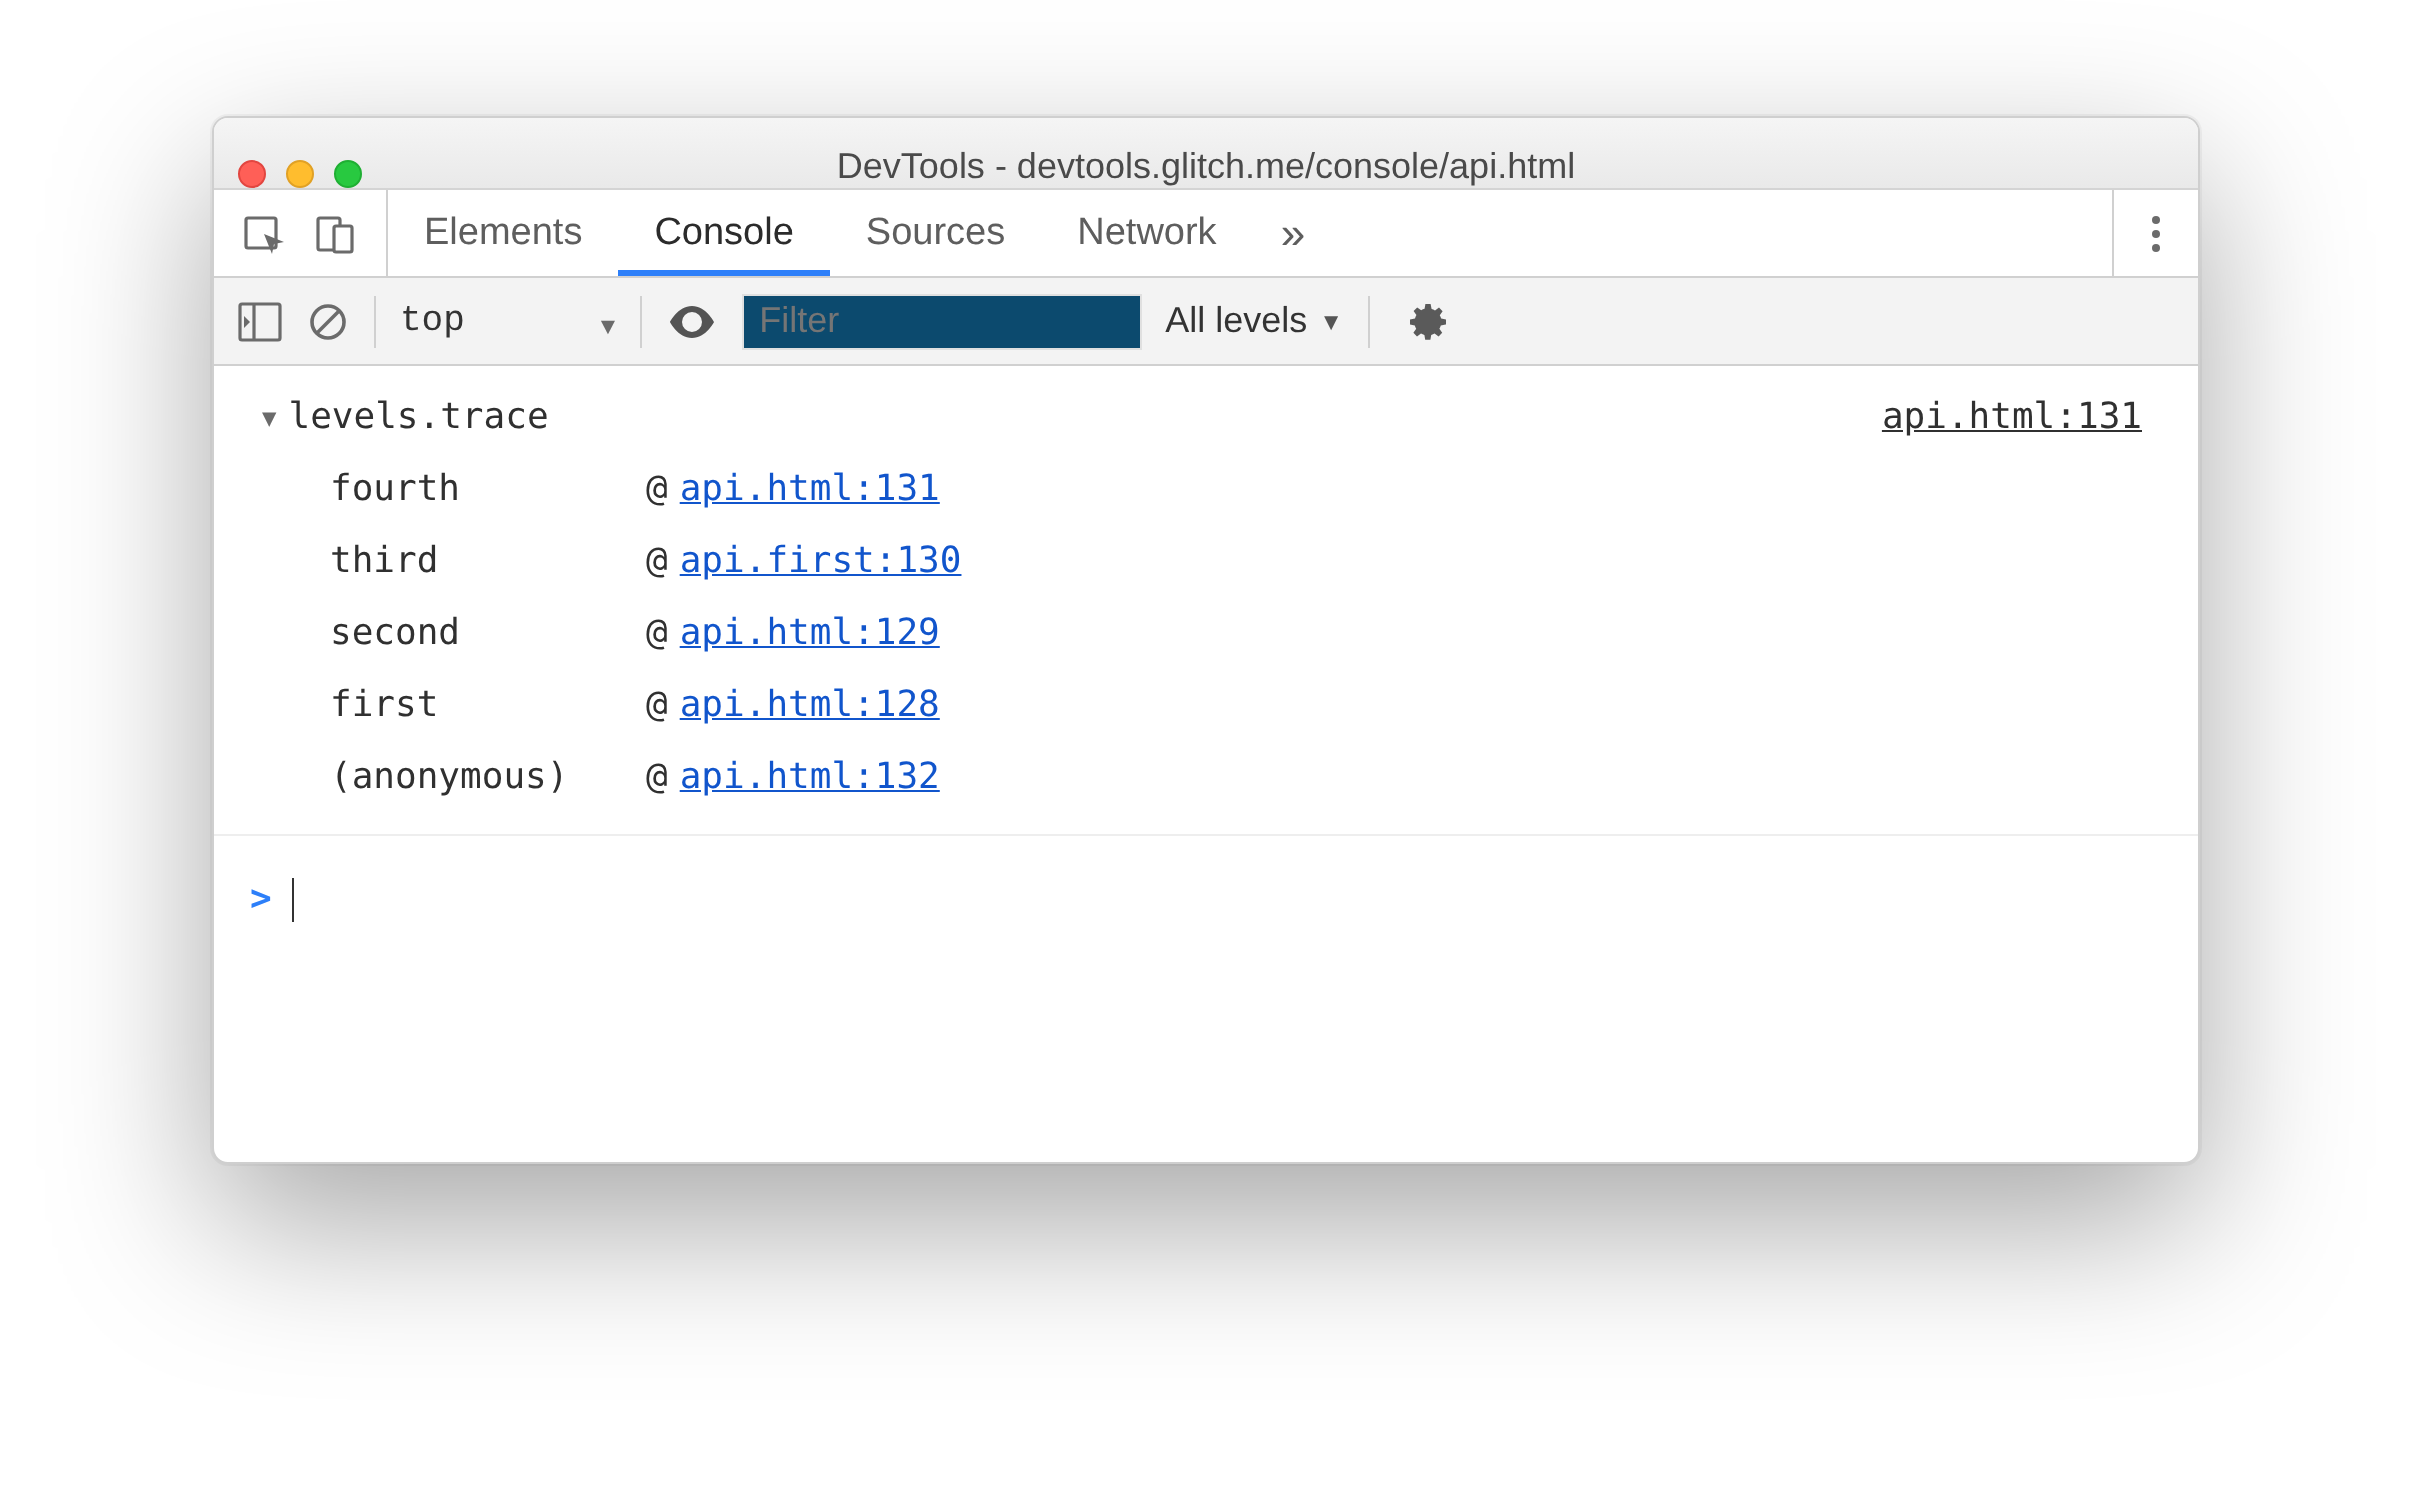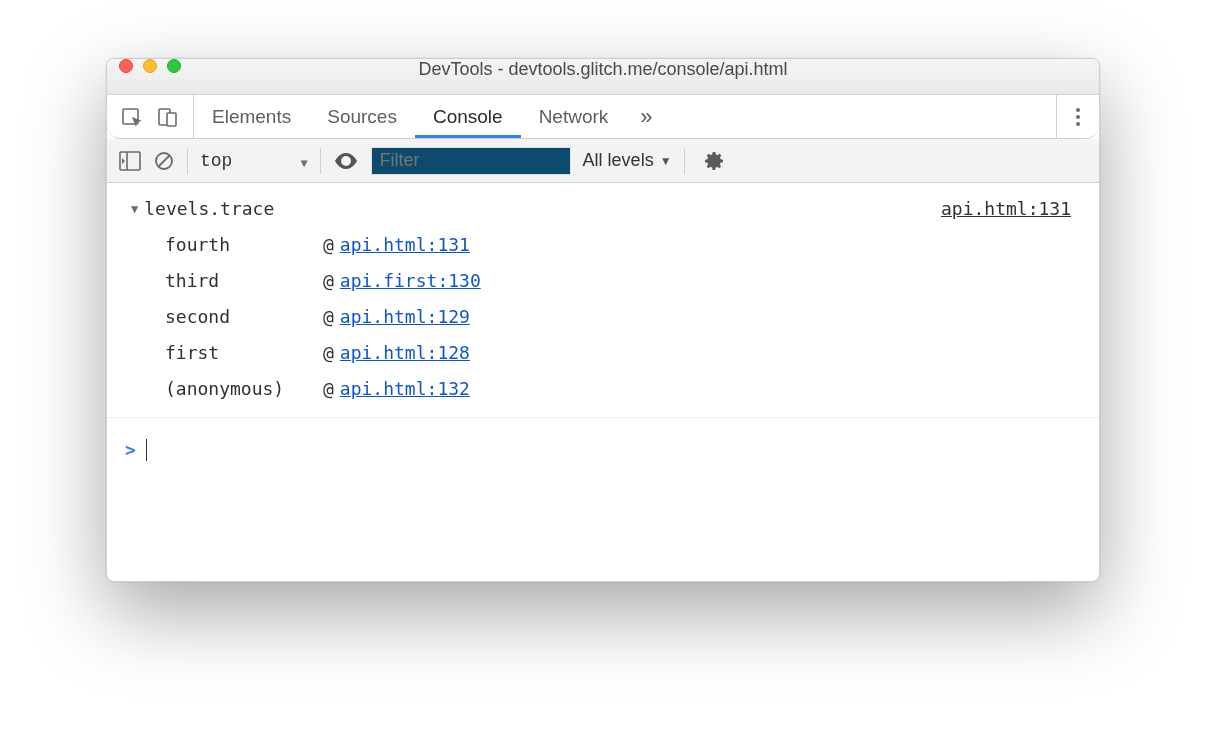--- a/index.html
+++ b/index.html
@@ -14,38 +14,38 @@
     border: 1px solid #cfcfcf;
     border-radius: 8px;
     box-shadow: 0 30px 80px rgba(0,0,0,0.35), 0 0 0 1px rgba(0,0,0,0.04);
     overflow: hidden;
   }
   
   .titlebar {
     height: 36px;
     background: linear-gradient(#f5f5f5, #e9e9e9);
     border-bottom: 1px solid #d4d4d4;
-    display: flex; align-items: flex-start;
+    display: flex; align-items: flex-end;
     padding: 0 12px;
     position: relative;
   }
   .traffic { display: flex; gap: 10px; align-items: center; }
   .dot { width: 14px; height: 14px; border-radius: 50%; }
   .dot.red    { background: #ff5f57; border: 1px solid #e24640; }
   .dot.yellow { background: #ffbd2e; border: 1px solid #e1a125; }
   .dot.green  { background: #28c940; border: 1px solid #1faf33; }
   .title {
     position: absolute; left: 0; right: 0; text-align: center;
     font-size: 18px; color: #4a4a4a;
   }
   
   .tabs {
     height: 44px;
     border-bottom: 1px solid #d0d0d0;
-    display: flex; align-items: stretch; border-radius: 14px;
+    display: flex; align-items: stretch;
   }
   .tabs-left {
     display: flex; align-items: center;
     padding: 0 14px; gap: 14px;
     border-right: 1px solid #d0d0d0;
   }
   .icon { color: #6b6b6b; }
   svg { display: block; }
   .tab-list { display: flex; align-items: center; }
   .tab {
@@ -153,22 +153,22 @@
         </span>
         <span class="icon">
           <svg width="22" height="22" viewBox="0 0 22 22" fill="none" stroke="#6b6b6b" stroke-width="1.6">
             <rect x="2" y="3" width="11" height="16" rx="1"></rect>
             <rect x="10" y="7" width="9" height="13" rx="1" fill="#fff"></rect>
           </svg>
         </span>
       </div>
       <div class="tab-list">
         <div class="tab">Elements</div>
+        <div class="tab active">Console</div>
         <div class="tab">Sources</div>
-        <div class="tab active">Console</div>
         <div class="tab">Network</div>
         <div class="overflow">»</div>
       </div>
       <div class="tabs-right">
         <span class="kebab">
           <svg width="6" height="22" viewBox="0 0 6 22" fill="#6b6b6b">
             <circle cx="3" cy="4" r="2"></circle>
               <circle cx="3" cy="11" r="2"></circle>
               <circle cx="3" cy="18" r="2"></circle>
           </svg>

